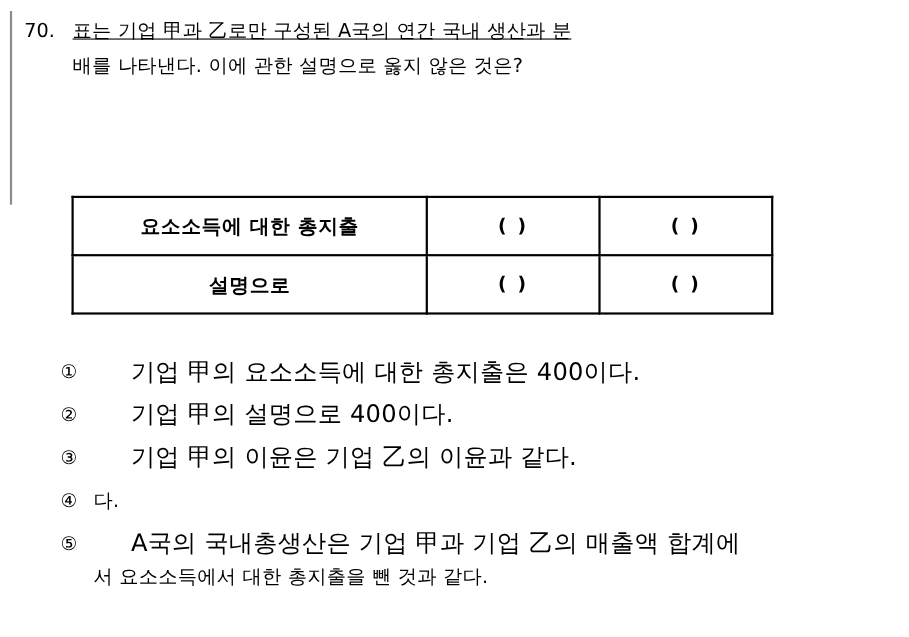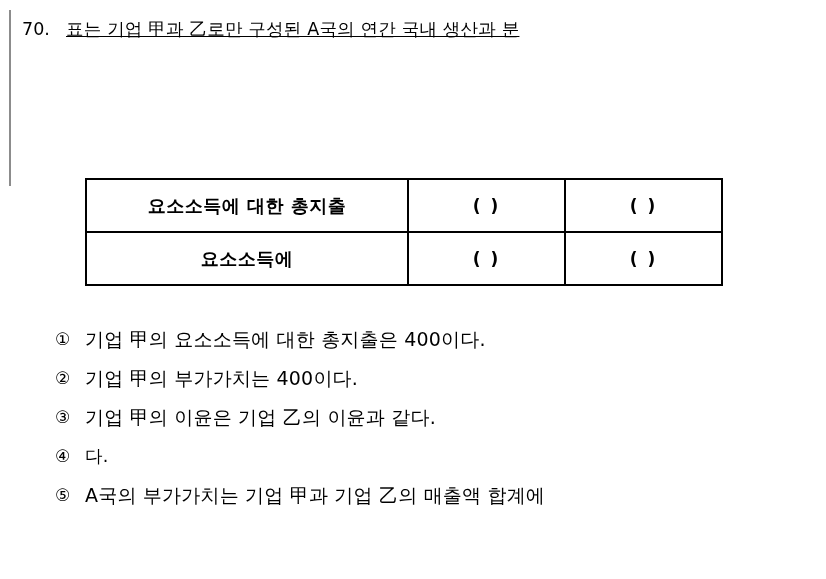--- a/index.html
+++ b/index.html
@@ -57,21 +57,21 @@
   .q-line2 {
     padding-left: 44px;
     font-size: 17.5px;
     line-height: 31px;
     letter-spacing: 0.2px;
   }
 
   
   .table-wrap {
     position: absolute;
-    left: 85px;
+    left: 65px;
     top: 178px;
   }
   table.data {
     border-collapse: collapse;
     table-layout: fixed;
   }
   table.data td {
     border: 2px solid #000000;
     height: 51px;
     text-align: center;
@@ -105,93 +105,96 @@
   }
   .choice-num {
     flex: 0 0 30px;
     font-size: 17px;
     line-height: 30px;
   }
   .choice-body {
     flex: 1 1 auto;
   }
   .choice-text {
-    font-size: 19px;
+    font-size: 22px;
     line-height: 30px;
     letter-spacing: 0.2px;
+    margin-left: 34px;
   }
   .choice-cont {
     font-size: 17.5px;
     line-height: 30px;
     letter-spacing: 0.2px;
   }
 </style>
 </head>
 <body>
 
 <div class="page">
 
   <div class="left-rule"></div>
 
   <div class="question">
     <div class="q-row">
       <div class="q-num">70.</div>
       <div class="q-text">표는 기업 甲과 乙로만 구성된 A국의 연간 국내 생산과 분</div>
     </div>
+    <div class="q-line2">배를 나타낸다. 이에 관한 설명으로 옳지 않은 것은?</div>
   </div>
 
   <div class="table-wrap">
     <table class="data">
       <tbody>
         <tr>
           <td class="label">요소소득에 대한 총지출</td>
           <td class="val">(    )</td>
           <td class="val">(    )</td>
         </tr>
         <tr>
-          <td class="label">요소소득에</td>
+          <td class="label">설명으로</td>
           <td class="val">(    )</td>
           <td class="val">(    )</td>
         </tr>
       </tbody>
     </table>
   </div>
 
   <div class="choices">
 
     <div class="choice">
       <div class="choice-num">①</div>
       <div class="choice-body">
         <div class="choice-text">기업 甲의 요소소득에 대한 총지출은 400이다.</div>
       </div>
     </div>
 
     <div class="choice">
       <div class="choice-num">②</div>
       <div class="choice-body">
-        <div class="choice-text">기업 甲의 부가가치는 400이다.</div>
+        <div class="choice-text">기업 甲의 설명으로 400이다.</div>
       </div>
     </div>
 
     <div class="choice">
       <div class="choice-num">③</div>
       <div class="choice-body">
         <div class="choice-text">기업 甲의 이윤은 기업 乙의 이윤과 같다.</div>
       </div>
     </div>
 
     <div class="choice">
       <div class="choice-num">④</div>
       <div class="choice-body">
         <div class="choice-cont">다.</div>
       </div>
     </div>
 
     <div class="choice">
       <div class="choice-num">⑤</div>
       <div class="choice-body">
-        <div class="choice-text">A국의 부가가치는 기업 甲과 기업 乙의 매출액 합계에</div>
+        <div class="choice-text">A국의 국내총생산은 기업 甲과 기업 乙의 매출액 합계에</div>
+        <div class="choice-cont">서 요소소득에서 대한 총지출을 뺀 것과 같다.</div>
       </div>
     </div>
 
   </div>
 
 </div>
 
 </body></html>

